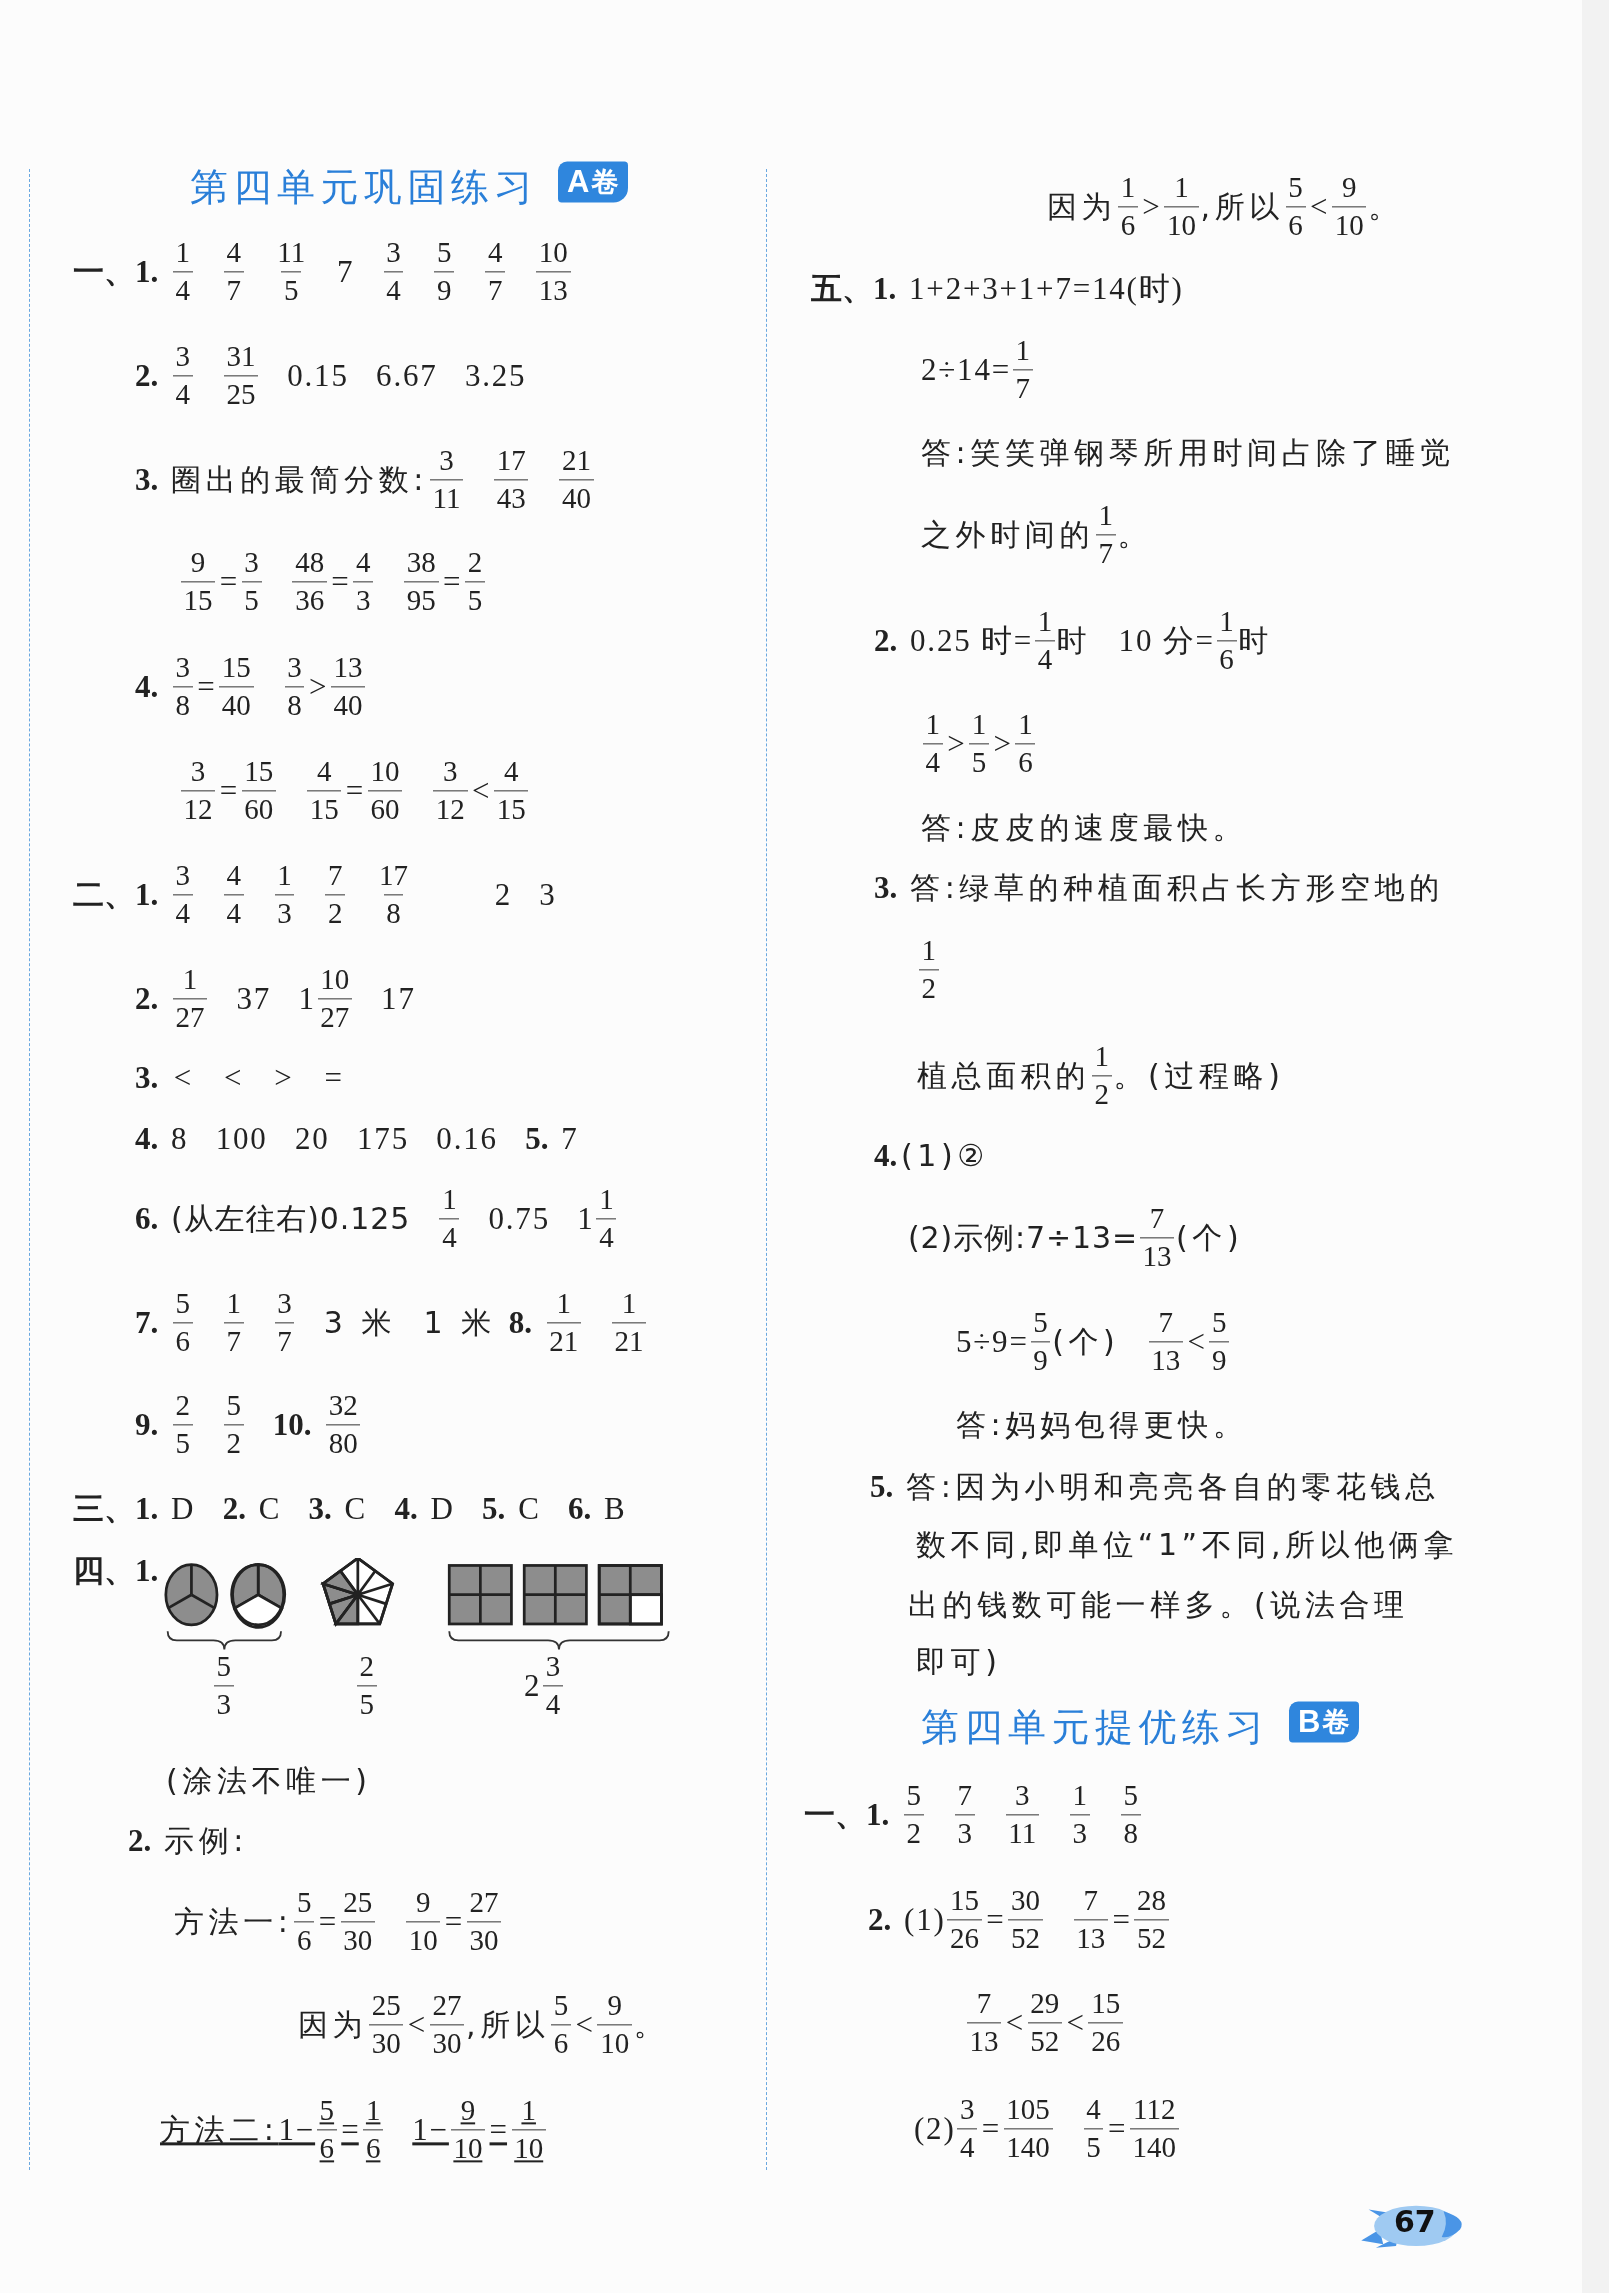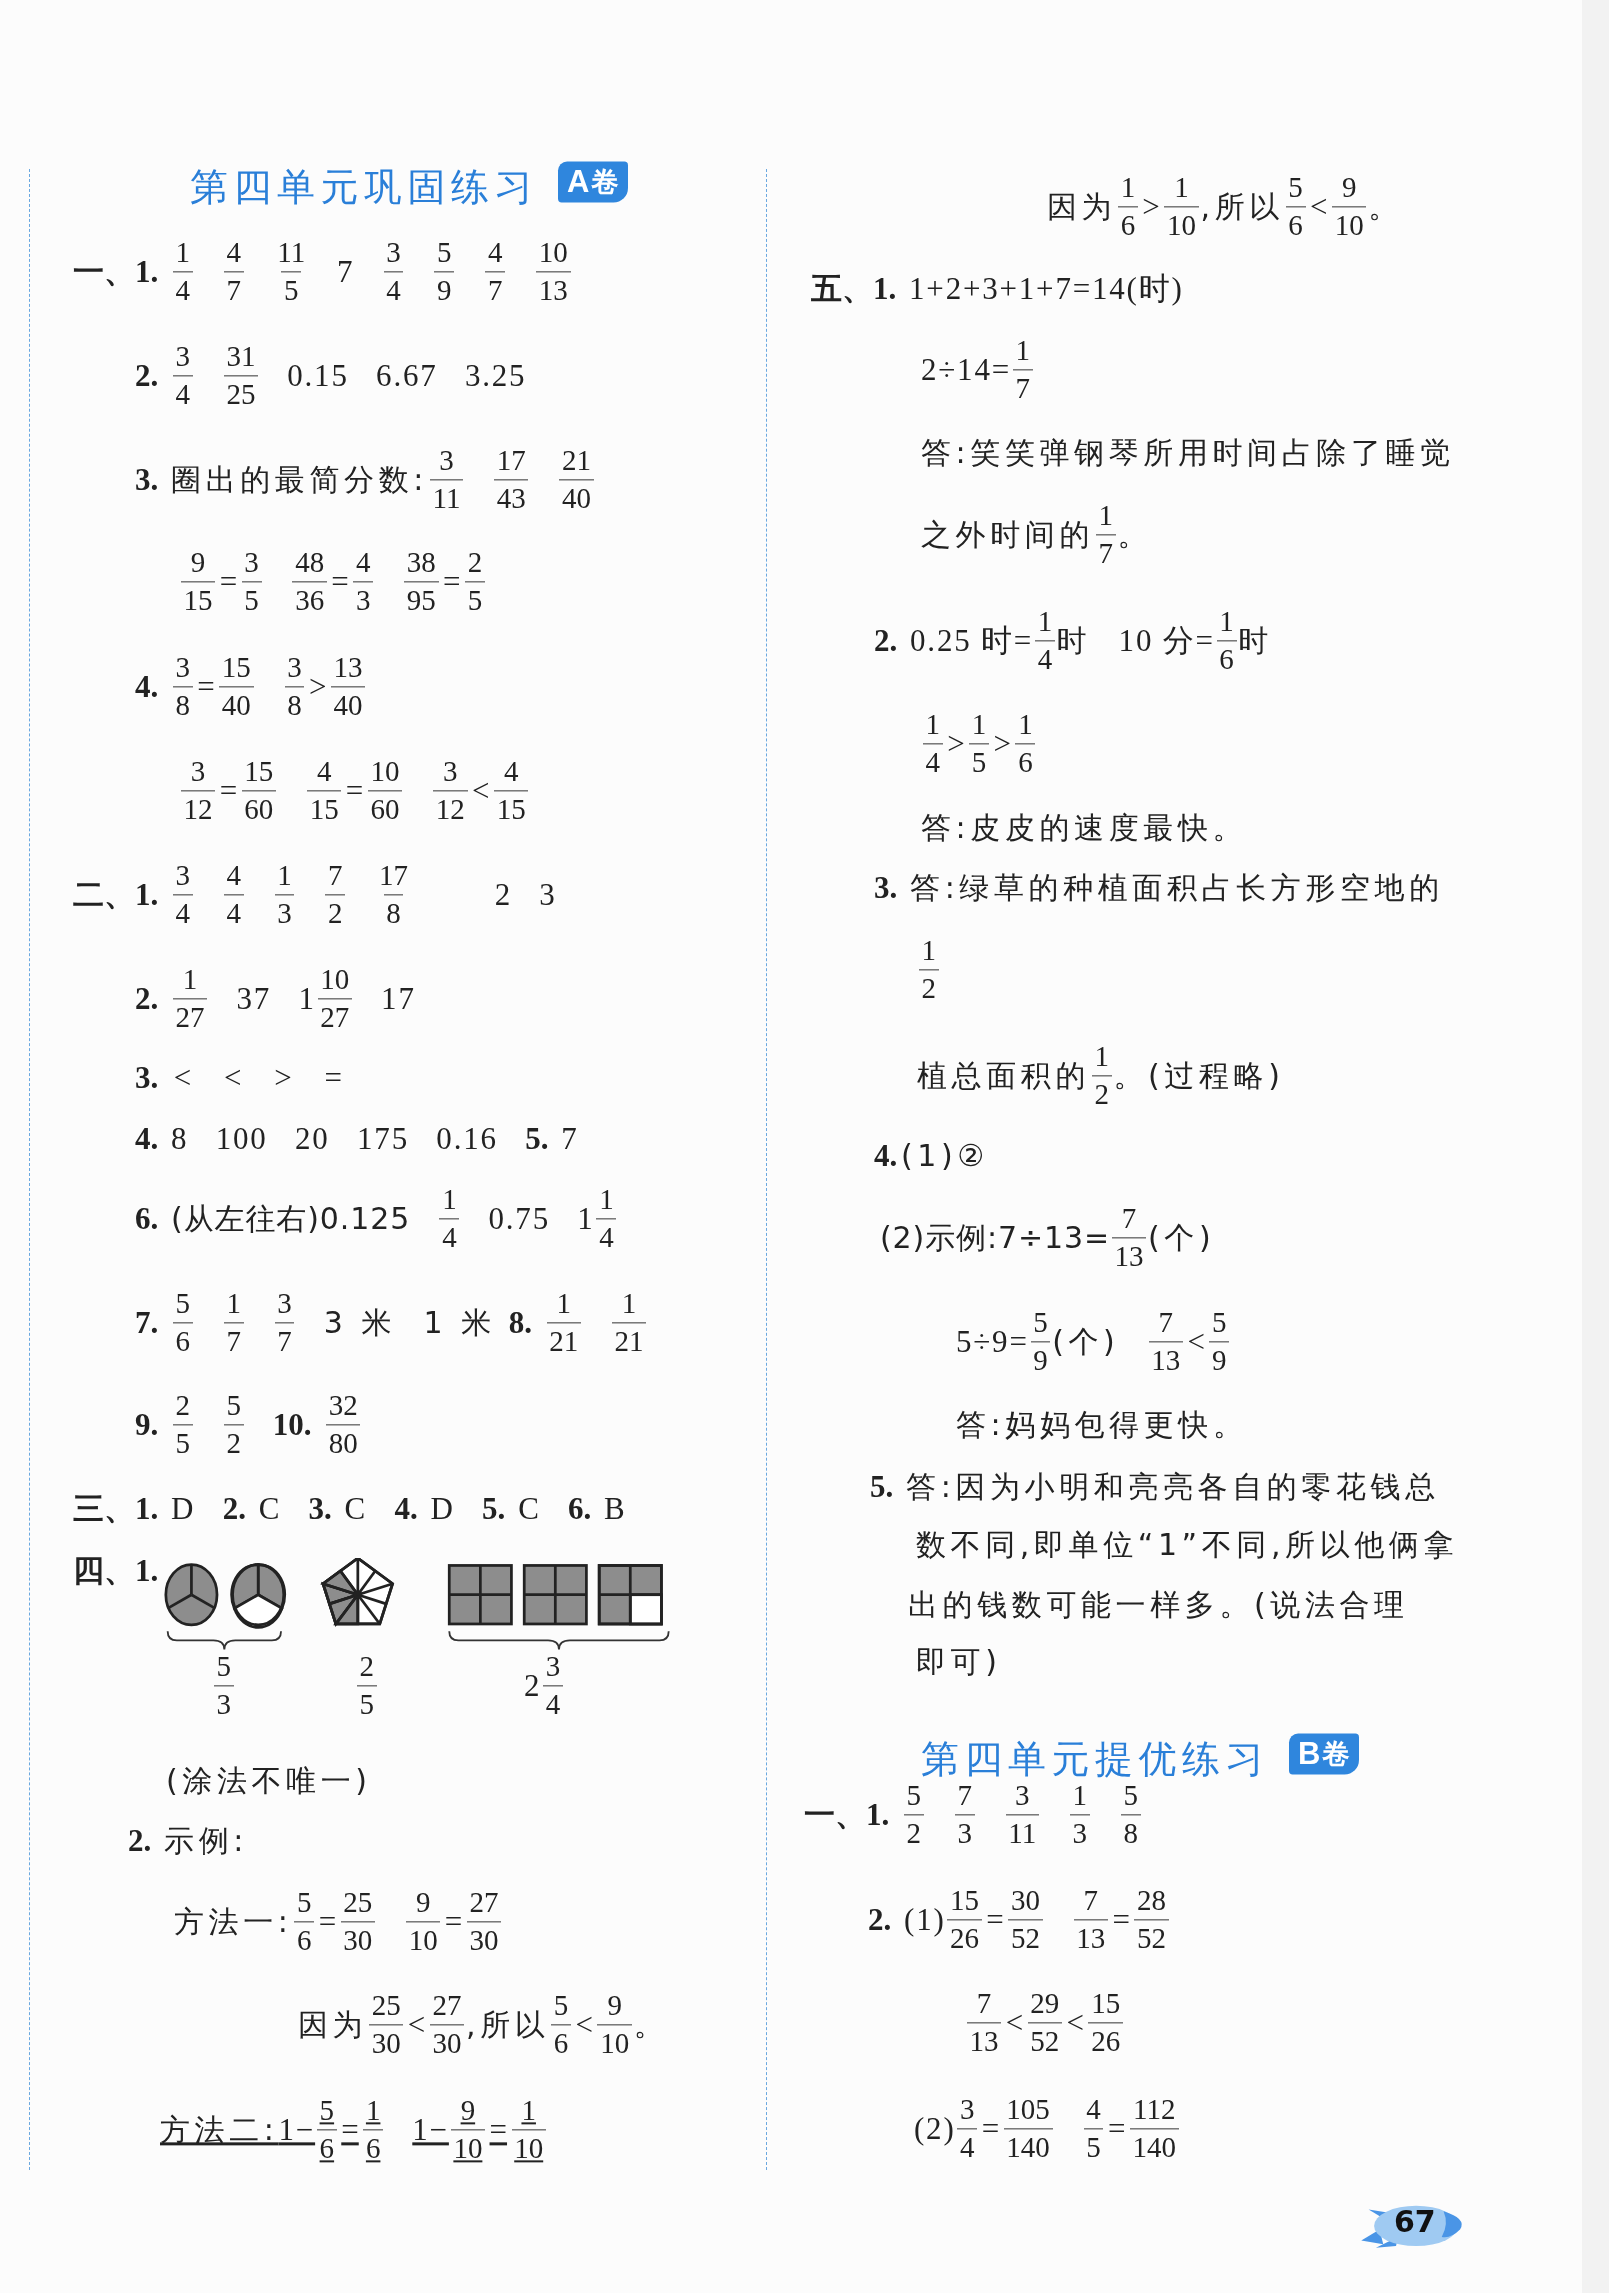--- a/index.html
+++ b/index.html
@@ -639,21 +639,21 @@
       <span class="n">1</span>
       <span class="d">2</span>
     </span>
   <span class="cn">。(过程略)</span>
 </div>
 
 <div class="line" style="left:874px;top:1155px;">
   <span class="num" style="margin-right:3.7px">4.</span>
   <span class="cn">(1)②</span>
 </div>
-<div class="line" style="left:880px;top:1238px;">
+<div class="line" style="left:908px;top:1238px;">
   <span class="cn" style="letter-spacing:0.9px">(2)示例:7÷13=</span>
   <span class="frac">
       <span class="n">7</span>
       <span class="d">13</span>
     </span>
   <span class="cn">(个)</span>
 </div>
 <div class="line" style="left:956px;top:1342px;">
   <span class="t">5÷9=</span>
   <span class="frac">
@@ -683,21 +683,21 @@
 <div class="line" style="left:916px;top:1545px;">
   <span class="cn">数不同,即单位“1”不同,所以他俩拿</span>
 </div>
 <div class="line" style="left:908px;top:1605px;">
   <span class="cn">出的钱数可能一样多。(说法合理</span>
 </div>
 <div class="line" style="left:916px;top:1662px;">
   <span class="cn">即可)</span>
 </div>
 
-<div class="title" style="left:921px;top:1727px;margin-top:32px;">
+<div class="title" style="left:921px;top:1727px;">
   <span>第四单元提优练习</span>
   <span class="badge">
       <b>B</b>
       <span>卷</span>
     </span>
 </div>
 
 <div class="line" style="left:804px;top:1815px;">
   <span class="sec">一、</span>
   <span class="num">1.</span>

